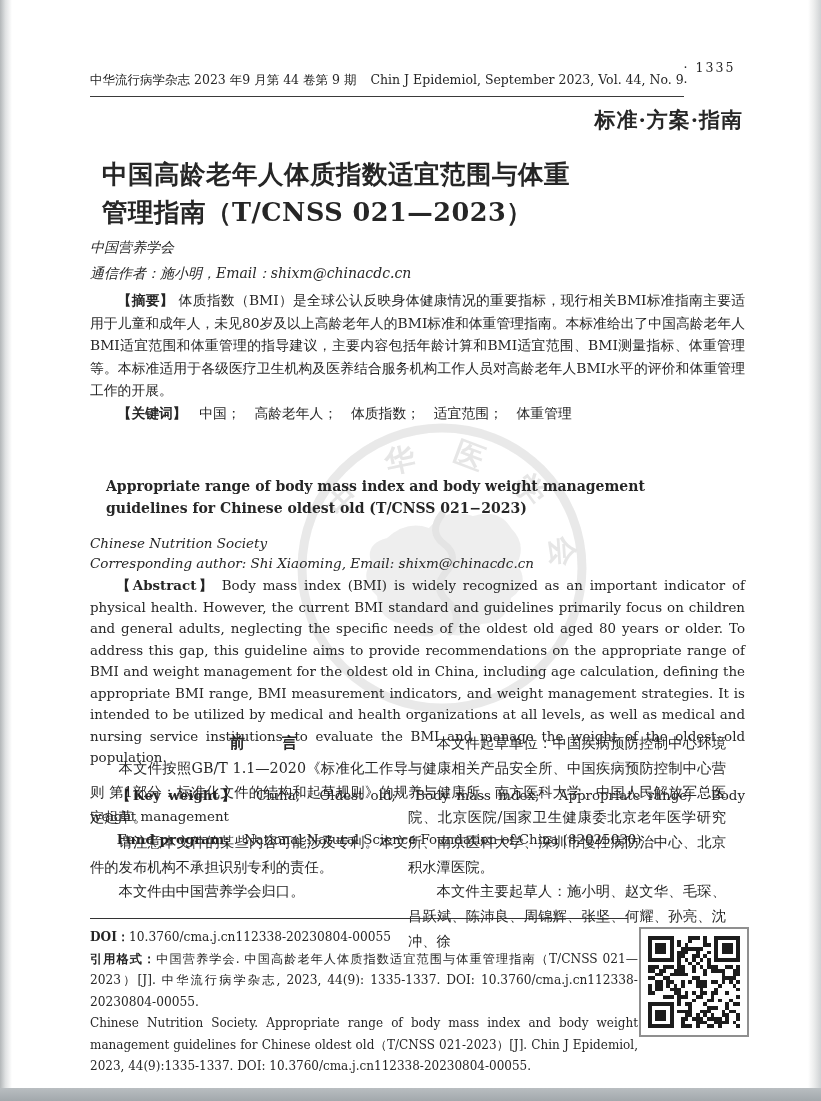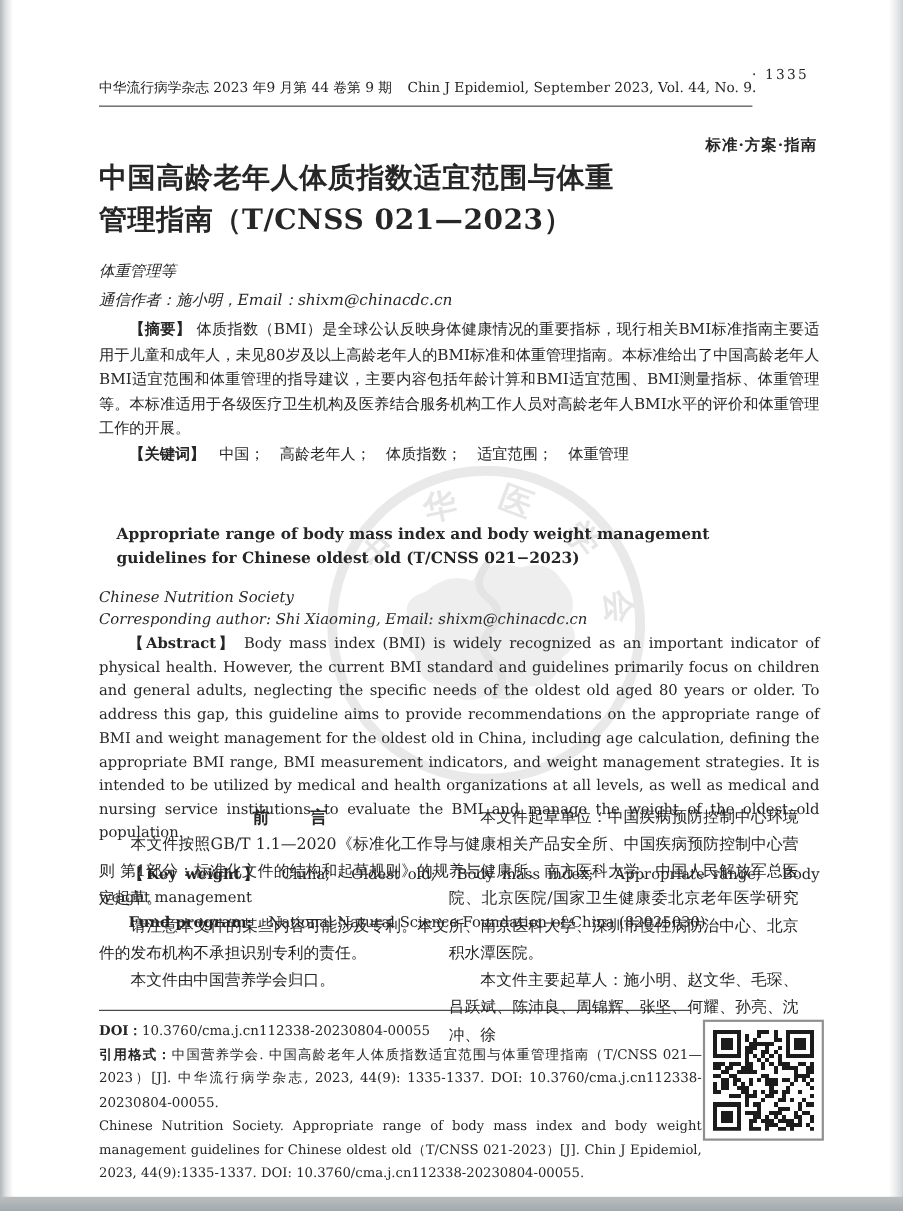--- a/index.html
+++ b/index.html
@@ -17,21 +17,21 @@
   .edge-bottom{position:absolute;left:0;bottom:0;width:100%;height:13px;
     background:linear-gradient(to bottom,#b9bec1 0%,#a2a8ac 100%);z-index:6;}
 
   
   .header-row{position:absolute;left:90px;top:60px;width:655px;font-size:12.5px;
     display:flex;justify-content:space-between;align-items:flex-end;}
   .journal-line{border-bottom:1px solid #3a3a3a;padding-bottom:7px;white-space:nowrap;}
   .journal-line .en{margin-left:14px;}
   .page-num{padding-bottom:7px;letter-spacing:2px;}
 
-  .section-label{position:absolute;top:123px;right:78px;font-size:14px;font-weight:bold;
+  .section-label{position:absolute;top:106px;right:78px;font-size:21px;font-weight:bold;
     letter-spacing:1px;z-index:2;}
 
   
   .article-title{position:absolute;left:90px;top:143px;width:655px;
     font-size:25.5px;font-weight:bold;line-height:38px;letter-spacing:0.5px;z-index:2;}
   .byline{position:absolute;left:90px;top:234px;width:655px;font-style:italic;
     font-size:14px;line-height:26px;z-index:2;}
 
   
   .zh-abstract{position:absolute;left:90px;top:289px;width:655px;font-size:13.8px;
@@ -101,27 +101,27 @@
 
   <div class="header-row">
     <span class="journal-line">
       <span>中华流行病学杂志 2023 年9 月第 44 卷第 9 期</span><span class="en">Chin J Epidemiol, September 2023, Vol. 44, No. 9</span>
     </span>
     <span class="page-num">· 1335 ·</span>
   </div>
 
   <div class="section-label">标准·方案·指南</div>
 
-  <h1 class="article-title" style="margin:0;">
+  <h1 class="article-title" style="margin:12px;">
     <span>中国高龄老年人体质指数适宜范围与体重</span><br>
     <span>管理指南（T/CNSS 021—2023）</span>
   </h1>
 
   <div class="byline">
-    <div>体重管理等</div>
+    <div>中国营养学会</div>
     <div>通信作者：施小明，Email：shixm@chinacdc.cn</div>
   </div>
 
   <div class="zh-abstract">
     <p class="para-indent">
       <span class="inline-label">【摘要】</span>
       <span>体质指数（BMI）是全球公认反映身体健康情况的重要指标，现行相关BMI标准指南主要适用于儿童和成年人，未见80岁及以上高龄老年人的BMI标准和体重管理指南。本标准给出了中国高龄老年人BMI适宜范围和体重管理的指导建议，主要内容包括年龄计算和BMI适宜范围、BMI测量指标、体重管理等。本标准适用于各级医疗卫生机构及医养结合服务机构工作人员对高龄老年人BMI水平的评价和体重管理工作的开展。</span>
     </p>
     <p class="kw-line">
       <span class="inline-label">【关键词】</span>

